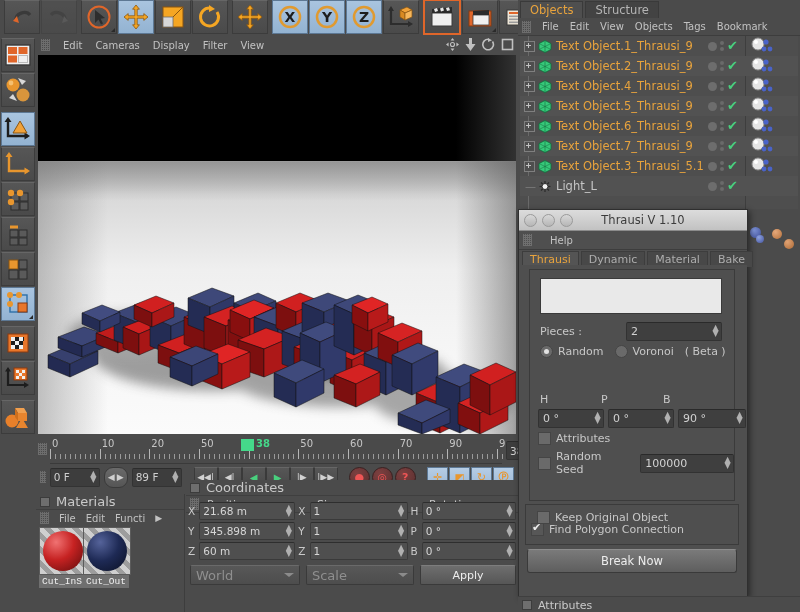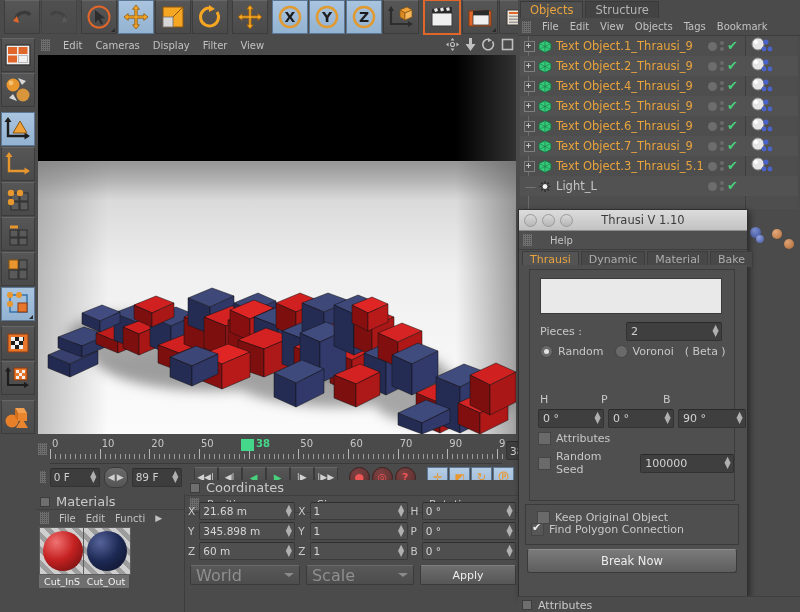--- a/index.html
+++ b/index.html
@@ -56,34 +56,34 @@
   .numfield{height:17px;background:#3d3d3d;border:1px solid #333;border-top-color:#2c2c2c;border-radius:2px;display:flex;align-items:center;padding:0 3px;color:#cfcfcf;font-size:10.5px;position:relative;}
   .spin{position:absolute;right:2px;top:2px;width:7px;height:12px;color:#b0b0b0;font-size:8px;line-height:6px;text-align:center;}
   .pbtn{width:22px;height:19px;display:flex;align-items:center;justify-content:center;background:linear-gradient(#565656,#494949);border:1px solid #3a3a3a;border-top-color:#666;}
   .rbtn{width:19px;height:19px;border-radius:50%;background:radial-gradient(circle at 35% 30%,#7d4040,#5a2f2f);border:1px solid #3a2020;display:flex;align-items:center;justify-content:center;}
   .bbtn{width:19px;height:19px;display:flex;align-items:center;justify-content:center;background:linear-gradient(#b6cde5,#9dbad8);border:1px solid #5d7894;}
 
   
   #materials{position:absolute;left:36px;top:494px;width:148px;height:118px;background:#4b4b4b;border-right:1px solid #3d3d3d;}
   #matmenu{height:16px;display:flex;align-items:center;gap:10px;padding-left:4px;}
   .matgrid{position:absolute;left:3px;top:33px;display:flex;gap:4px;}
-  .matcell{width:40px;height:60px;}
+  .matcell{width:40px;height:60px;font-family:Liberation Mono, monospace;}
   .matsw{width:46px;height:46px;background:
       repeating-linear-gradient(45deg,#cfcfcf 0 5px,#9d9d9d 5px 10px);border:1px solid #5b5b5b;position:relative;overflow:hidden;}
   .ball{position:absolute;left:3px;top:3px;width:40px;height:40px;border-radius:50%;}
   .matname{width:46px;height:13px;background:#6f6f6f;color:#f0f0f0;font-size:9.5px;line-height:13px;text-align:center;overflow:hidden;white-space:nowrap;}
 
   
   #coords{position:absolute;left:186px;top:480px;width:332px;height:118px;background:#4b4b4b;}
   #coordhdrrow{height:16px;display:flex;align-items:center;padding-left:4px;gap:4px;border-bottom:1px solid #3f3f3f;}
   .colttl{font-size:11px;color:#c9c9c9;}
   .crow{display:flex;align-items:center;height:18px;margin-top:2px;}
   .clbl{width:12px;font-size:10.5px;color:#c9c9c9;text-align:left;}
   .cfield{height:16px;background:#4f4f4f;border:1px solid #3a3a3a;border-top-color:#2e2e2e;border-radius:2px;display:flex;align-items:center;padding:0 3px;color:#d6d6d6;font-size:10.5px;position:relative;}
-  .dropdown{height:18px;background:linear-gradient(#585858,#4d4d4d);border:1px solid #3a3a3a;border-top-color:#6a6a6a;border-radius:2px;display:flex;align-items:center;padding:0 5px;color:#8f8f8f;font-size:16px;position:relative;}
+  .dropdown{height:18px;background:linear-gradient(#585858,#4d4d4d);border:1px solid #3a3a3a;border-top-color:#6a6a6a;border-radius:2px;display:flex;align-items:center;padding:0 5px;color:#8f8f8f;font-size:13px;position:relative;}
   .ddarrow{position:absolute;right:5px;top:7px;width:0;height:0;border-left:5px solid transparent;border-right:5px solid transparent;border-top:4px solid #8b8b8b;}
   .applybtn{height:18px;background:linear-gradient(#6e6e6e,#565656);border:1px solid #3a3a3a;border-top-color:#7d7d7d;border-radius:2px;display:flex;align-items:center;justify-content:center;color:#ececec;font-size:11px;}
 
   
   #objmgr{position:absolute;left:518px;top:0;width:282px;height:214px;background:#4b4b4b;}
   #objtabs{height:18px;display:flex;align-items:flex-end;padding-left:2px;}
   .otab{height:16px;padding:0 9px;display:flex;align-items:center;font-size:11.5px;background:#434343;border:1px solid #3a3a3a;border-bottom:none;margin-right:2px;color:#b4b4b4;}
   .otab.act{background:#4f4f4f;color:#e8a33d;}
   #objmenu{height:17px;display:flex;align-items:center;gap:11px;padding-left:4px;background:#4b4b4b;border-bottom:1px solid #3d3d3d;}
   #objlist{position:absolute;left:2px;top:36px;width:278px;height:176px;background:#4e4e4e;}

